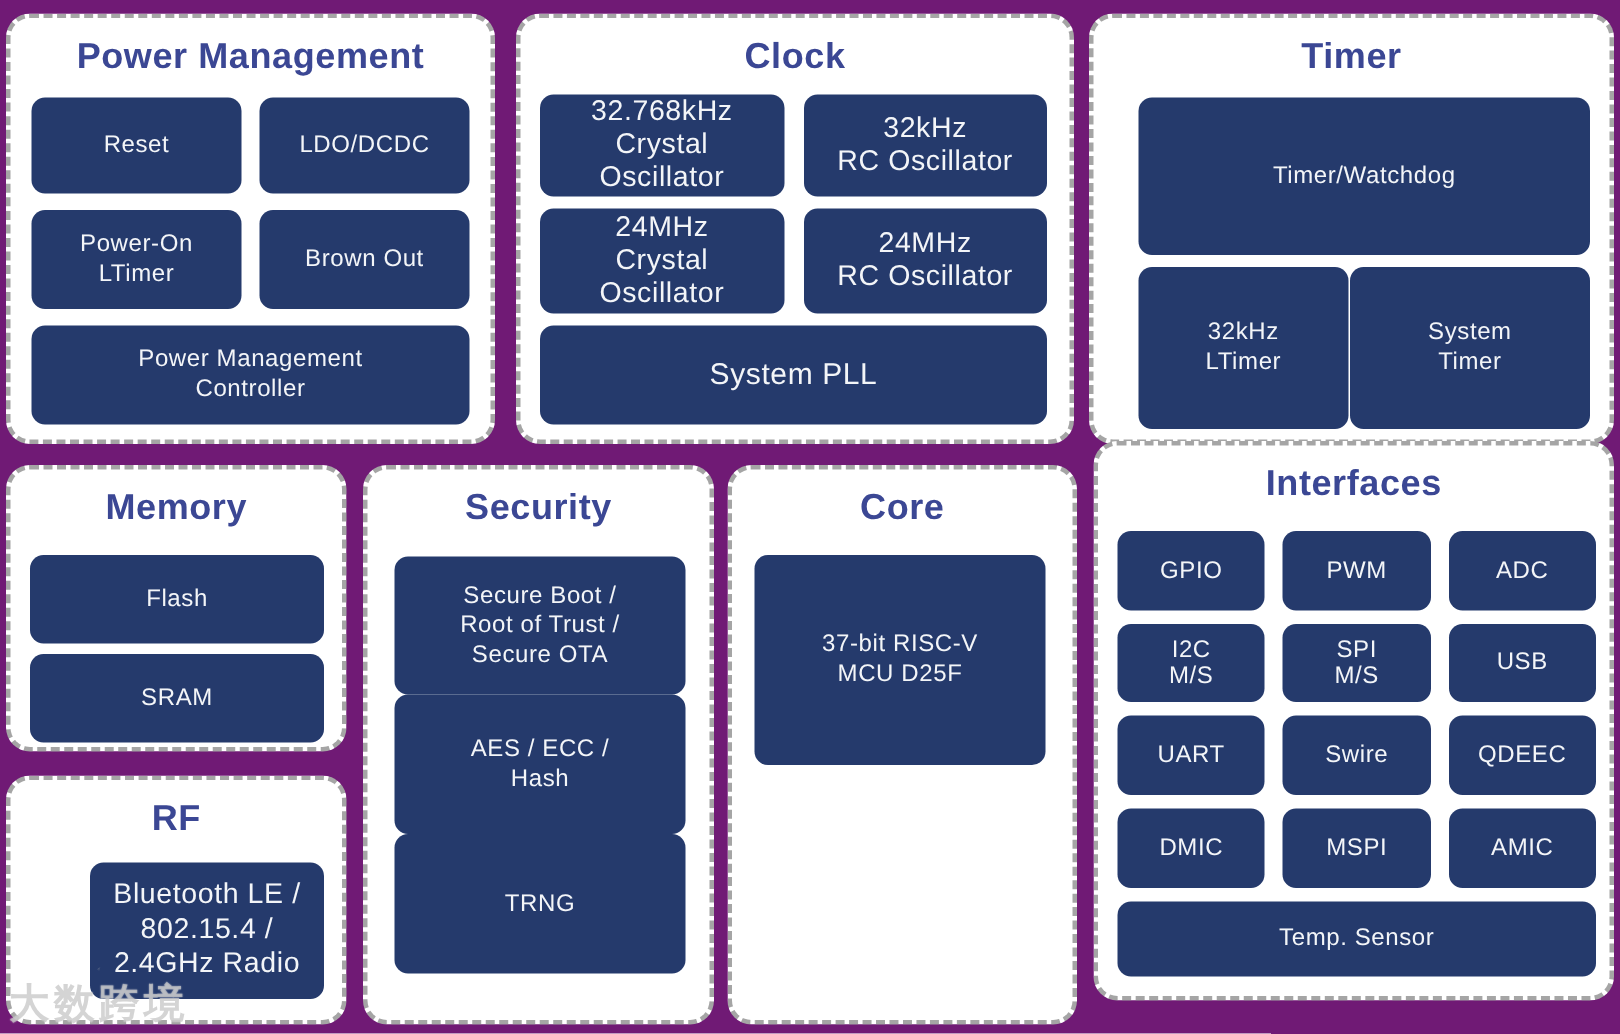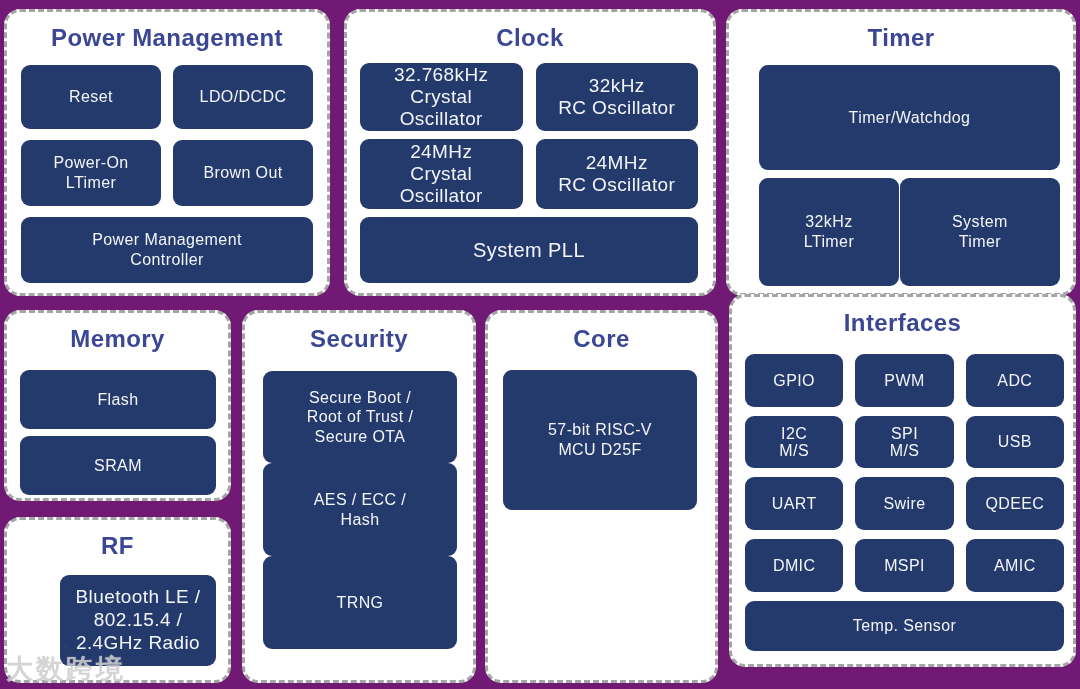--- a/index.html
+++ b/index.html
@@ -142,21 +142,21 @@
 Secure OTA</div>
       <div class="block">AES / ECC /
 Hash</div>
       <div class="block">TRNG</div>
     </div>
   </section>
 
   <section class="panel" id="core">
     <h2>Core</h2>
     <div class="blocks">
-      <div class="block">57-bit RISC-V
+      <div class="block">37-bit RISC-V
 MCU D25F</div>
     </div>
   </section>
 
   <section class="panel" id="interfaces">
     <h2>Interfaces</h2>
     <div class="blocks">
       <div class="block">GPIO</div>
       <div class="block">PWM</div>
       <div class="block">ADC</div>

